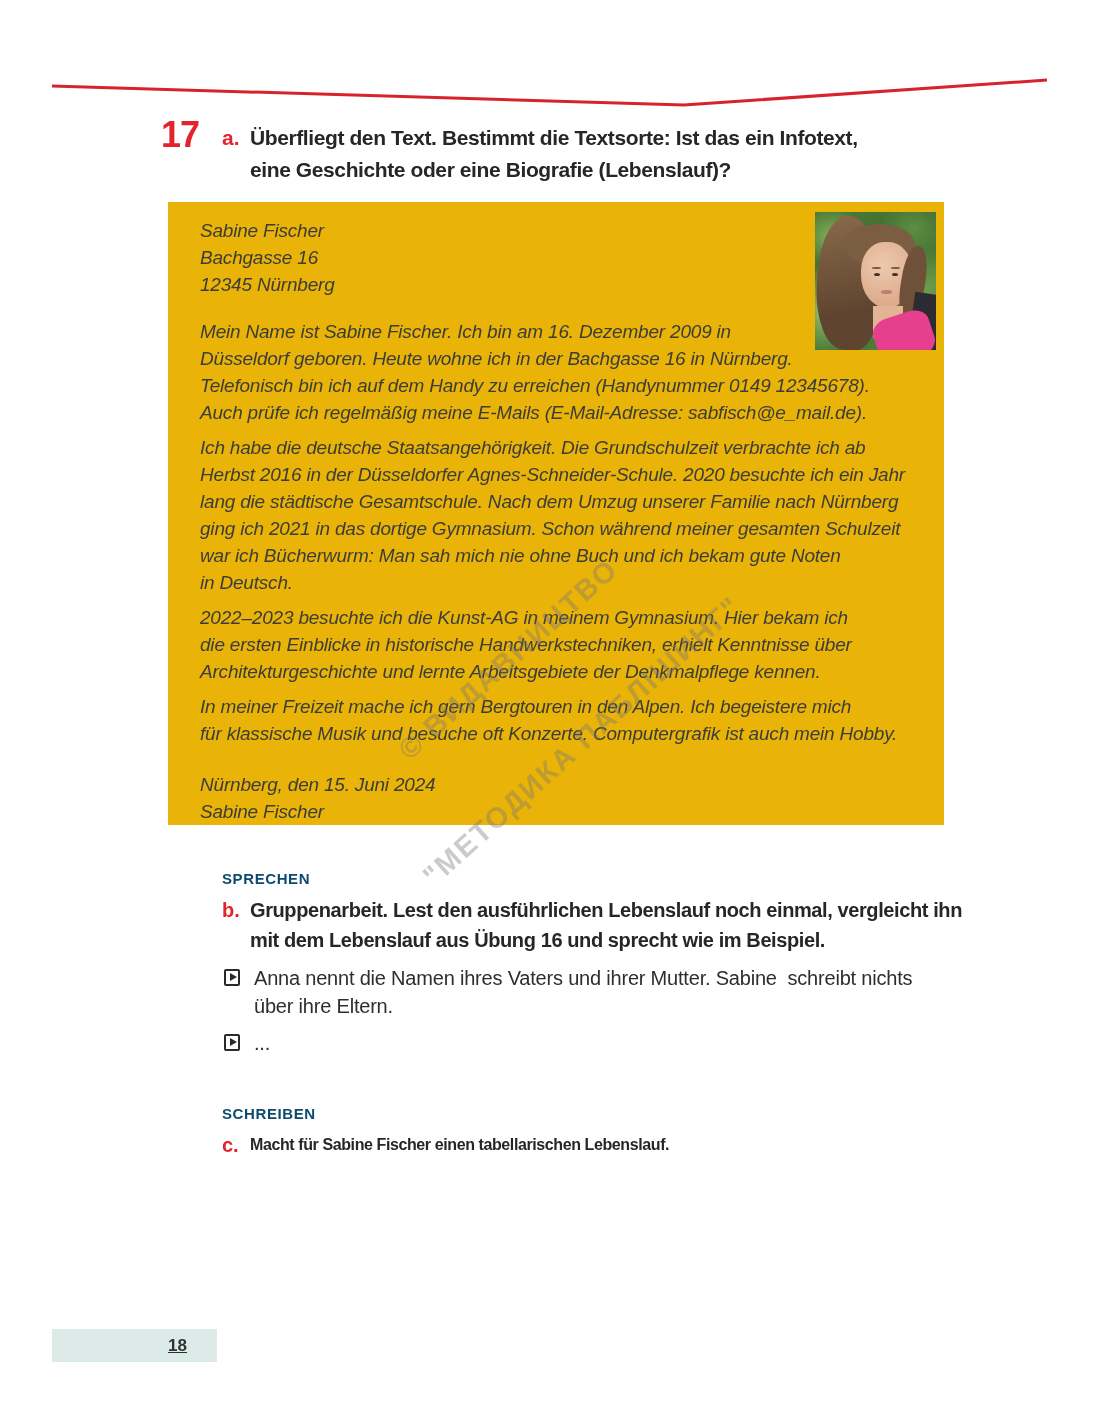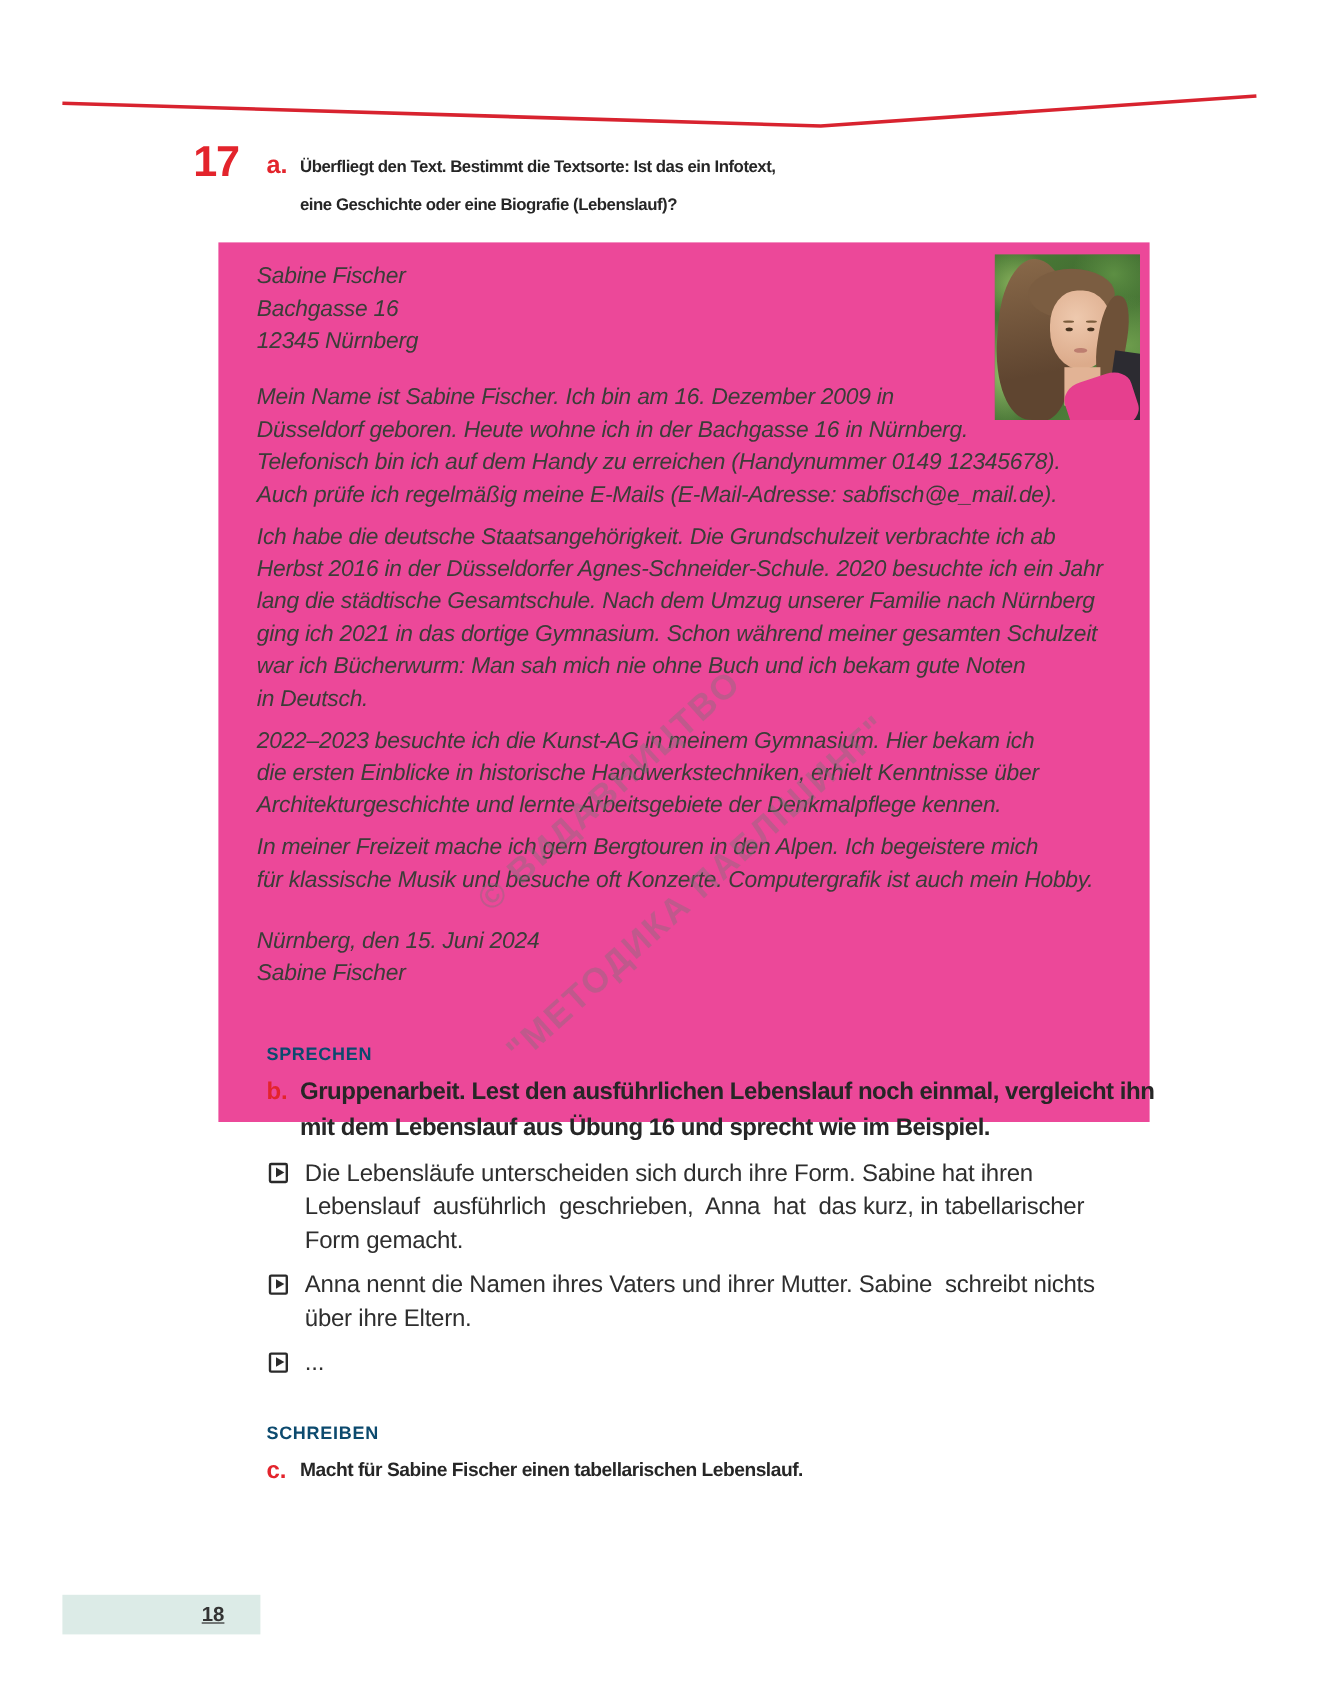--- a/index.html
+++ b/index.html
@@ -13,33 +13,32 @@
   .task-number{
     position:absolute;left:161px;top:114px;
     font-size:36px;font-weight:bold;color:#e3242c;letter-spacing:-1px;
   }
   .part-row{display:flex;align-items:flex-start;}
   .part-label{
     color:#e3242c;font-weight:bold;font-size:21px;line-height:32px;
     min-width:28px;flex:0 0 28px;
   }
   .part-text{
-    font-weight:bold;font-size:14px;line-height:32px;color:#262626;
+    font-weight:bold;font-size:21px;line-height:32px;color:#262626;
     letter-spacing:-0.4px;white-space:pre-wrap;
   }
   .part-a{position:absolute;left:222px;top:122px;width:720px;}
 
   
   .letter-box{
-    position:absolute;left:168px;top:202px;width:776px;height:733px;
-    background:#ec4899;box-sizing:border-box;
+    position:absolute;left:168px;top:202px;width:776px;height:623px;
+    background:#eab308;box-sizing:border-box;
     padding:13px 20px 0 32px;
     font-style:italic;font-size:19px;line-height:27px;color:#3b3d38;
     letter-spacing:-0.2px;
-    margin-left:14px;
   }
   .letter-box p{margin:0 0 8px 0;white-space:pre-wrap;}
   .sender{margin:2px 0 20px 0;white-space:pre-wrap;}
   .closing{margin-top:24px;white-space:pre-wrap;}
 
   
   .photo{
     position:absolute;top:10px;right:8px;width:121px;height:138px;overflow:hidden;
     background:
       radial-gradient(45px 40px at 15% 18%, #8ab35d 0%, rgba(0,0,0,0) 70%),
@@ -84,21 +83,21 @@
     flex:0 0 16px;width:16px;height:17px;margin:5px 14px 0 2px;
     border:2px solid #2a2a2a;border-radius:2px;position:relative;box-sizing:border-box;
   }
   .bullet-icon:after{
     content:"";position:absolute;left:4px;top:2px;width:0;height:0;
     border-left:7px solid #2a2a2a;border-top:4.5px solid rgba(0,0,0,0);border-bottom:4.5px solid rgba(0,0,0,0);
   }
   .bullet-text{
     font-size:20px;line-height:28px;color:#2e2e2e;letter-spacing:-0.2px;white-space:pre-wrap;
   }
-  .schreiben-tag{margin-top:36px;}
+  .schreiben-tag{margin-top:48px;}
   .c-row .part-text{font-size:16px;line-height:30px;}
   .c-row .part-label{font-size:20px;line-height:30px;}
 
   
   .footer-bar{
     position:absolute;left:52px;top:1329px;width:165px;height:33px;background:#dcebe7;
     display:flex;align-items:center;justify-content:flex-end;box-sizing:border-box;padding-right:30px;text-decoration:underline;
   }
   .footer-bar span{font-size:17px;font-weight:600;color:#333;}
 </style>
@@ -167,26 +166,20 @@
     <div class="section-tag">SPRECHEN</div>
 
     <div class="part-row b-row">
       <span class="part-label">b.</span>
       <div class="part-text">Gruppenarbeit. Lest den ausführlichen Lebenslauf noch einmal, vergleicht ihn
 mit dem Lebenslauf aus Übung 16 und sprecht wie im Beispiel.</div>
     </div>
 
     <div class="bullet-row">
       <span class="bullet-icon"></span>
-      <div class="bullet-text">Die Lebensläufe unterscheiden sich durch ihre Form. Sabine hat ihren
-Lebenslauf  ausführlich  geschrieben,  Anna  hat  das kurz, in tabellarischer
-Form gemacht.</div>
-    </div>
-    <div class="bullet-row">
-      <span class="bullet-icon"></span>
       <div class="bullet-text">Anna nennt die Namen ihres Vaters und ihrer Mutter. Sabine  schreibt nichts
 über ihre Eltern.</div>
     </div>
     <div class="bullet-row">
       <span class="bullet-icon"></span>
       <div class="bullet-text">...</div>
     </div>
 
     <div class="section-tag schreiben-tag">SCHREIBEN</div>
 

